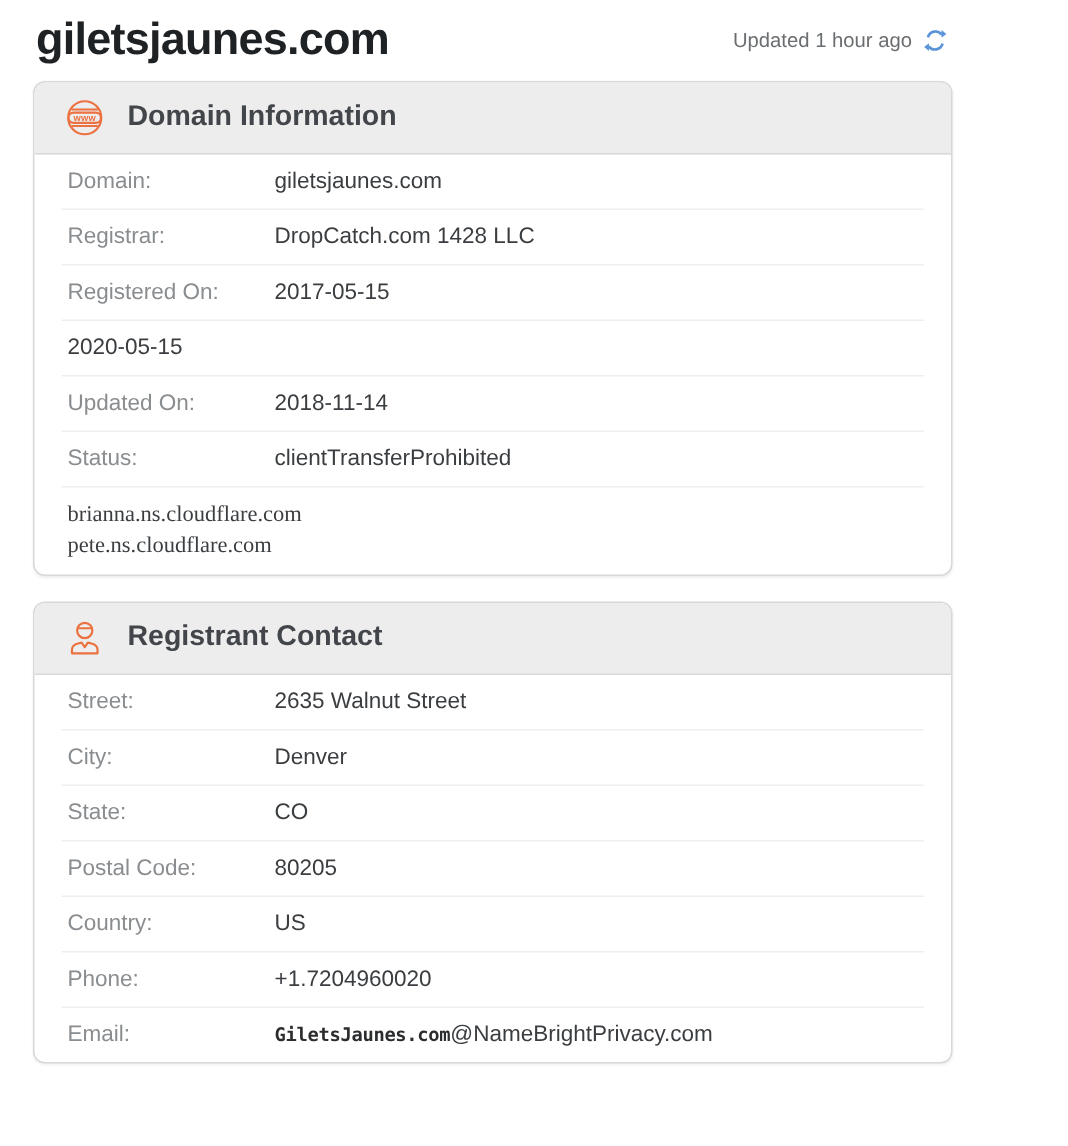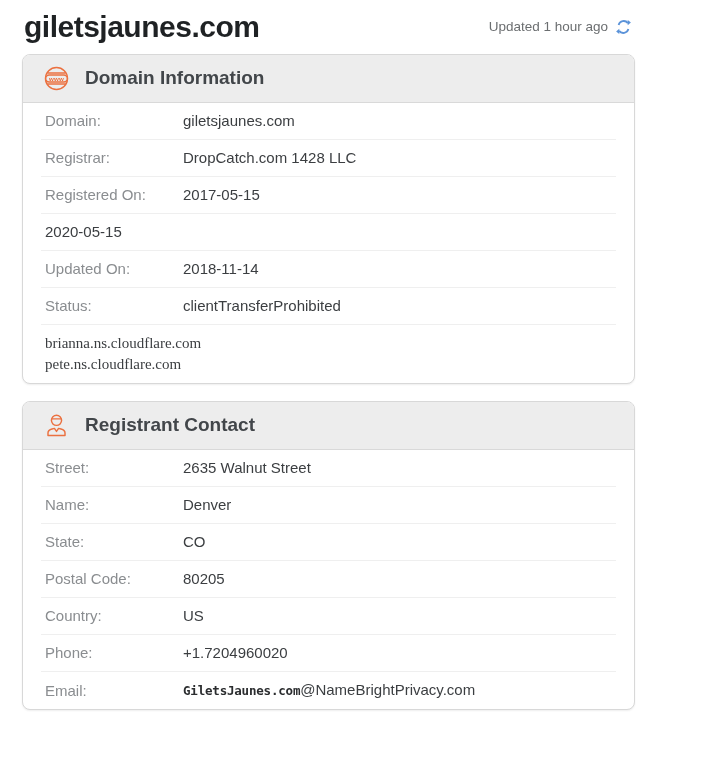--- a/index.html
+++ b/index.html
@@ -146,21 +146,21 @@
         </svg>
       </span>
       <span class="card-title">Registrant Contact</span>
     </div>
     <div class="rows">
         <div class="row">
           <span class="row-label">Street:</span>
           <div class="row-value">2635 Walnut Street</div>
         </div>
         <div class="row">
-          <span class="row-label">Name:</span>
+          <span class="row-label">City:</span>
           <div class="row-value">Denver</div>
         </div>
         <div class="row">
           <span class="row-label">State:</span>
           <div class="row-value">CO</div>
         </div>
         <div class="row">
           <span class="row-label">Postal Code:</span>
           <div class="row-value">80205</div>
         </div>

